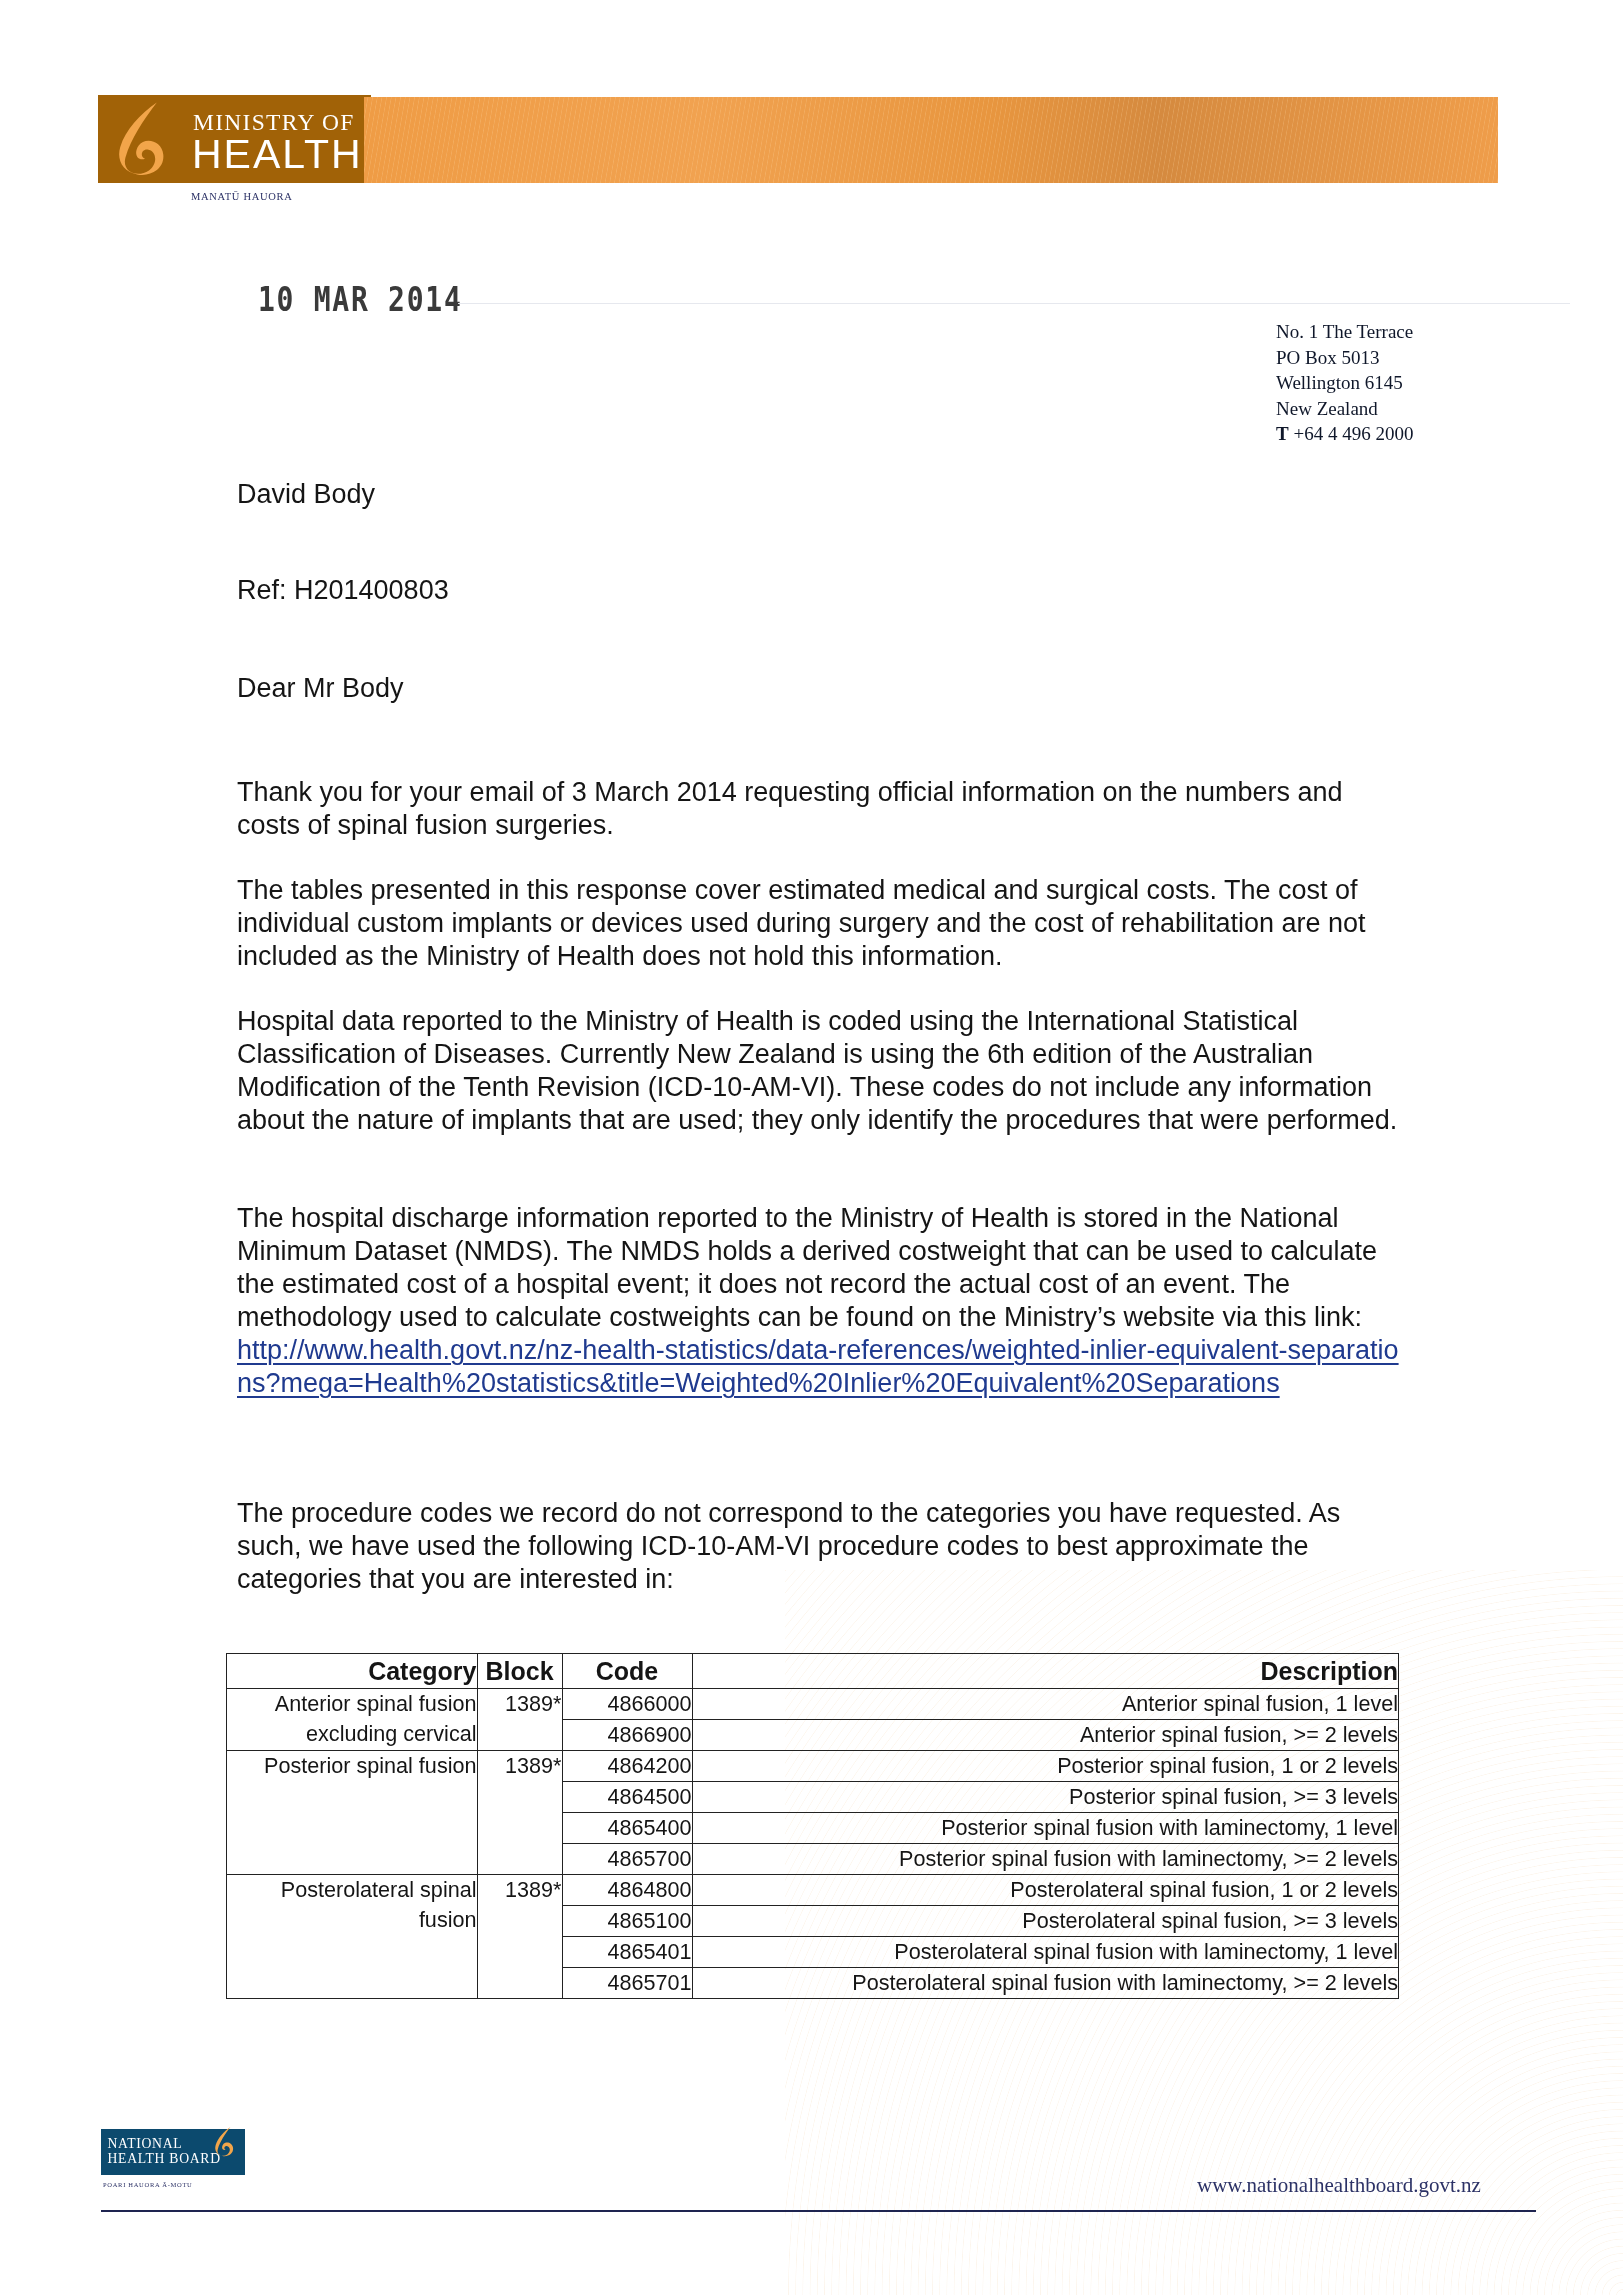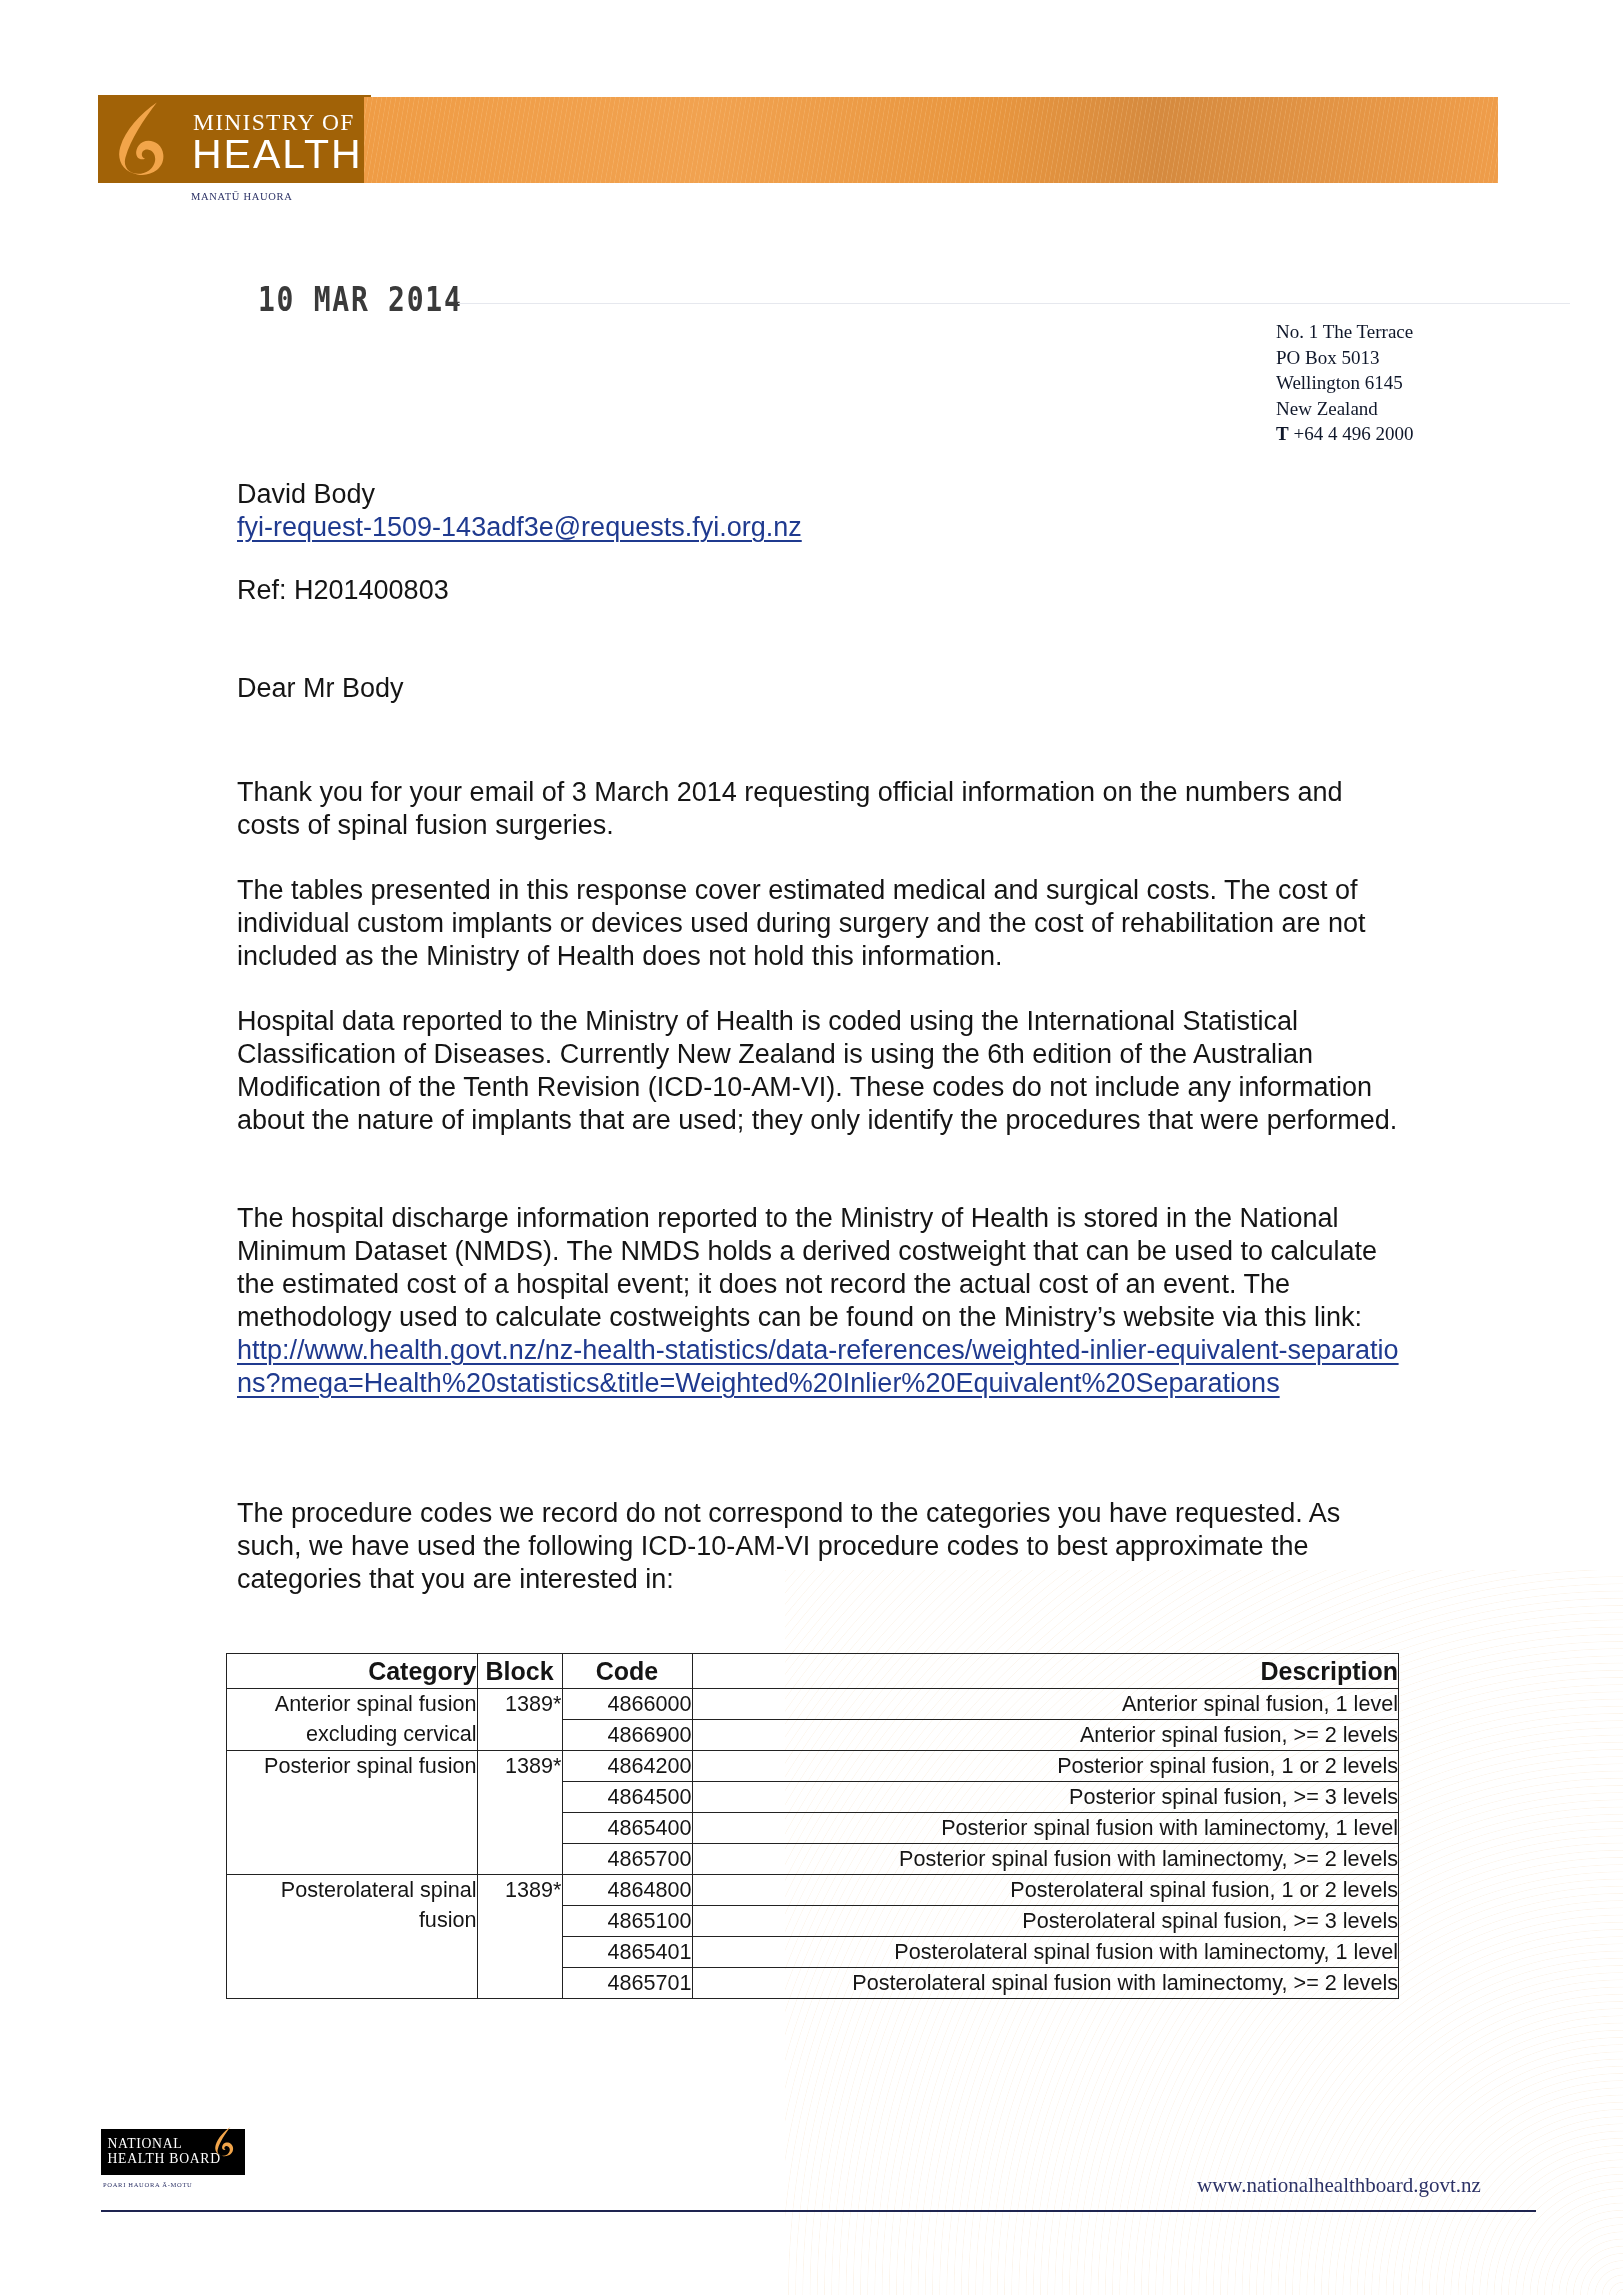--- a/index.html
+++ b/index.html
@@ -64,21 +64,21 @@
     border: 1.3px solid #222; padding: 0 0 0 10.5px; height: 30px; line-height: 30px;
     vertical-align: top; text-align: right;
   }
   .codes-table th { font-weight: bold; font-size: 25px; height: 34px; line-height: 34px; }
   .codes-table th.center { text-align: center; padding: 0; }
   .codes-table td.code { padding-left: 18.3px; }
   .codes-table td.cat { line-height: 30px; }
   .c1 { width: 239px; } .c2 { width: 84px; } .c3 { width: 129px; }
   
   .nhb-box {
-    position: absolute; left: 101px; top: 2129px; width: 144px; height: 46px; background: #000000;
+    position: absolute; left: 101px; top: 2129px; width: 144px; height: 46px; background: #0c4a6e;
   }
   .nhb-text {
     position: absolute; left: 6.5px; top: 6.5px; color: #fff;
     font-family: "Liberation Serif", serif; font-size: 13.7px; line-height: 15.7px; letter-spacing: 0.7px;
   }
   .nhb-glyph { position: absolute; left: 111px; top: -3.9px; width: 29px; height: 33px; }
   .nhb-sub {
     position: absolute; left: 103px; top: 2181px; color: #2c3266;
     font-family: "Liberation Serif", serif; font-size: 6.5px; letter-spacing: 0.7px;
   }
@@ -109,21 +109,20 @@
 <div class="address">
   <div>No. 1 The Terrace</div>
   <div>PO Box 5013</div>
   <div>Wellington 6145</div>
   <div>New Zealand</div>
   <div><span class="t">T</span> <span>+64 4 496 2000</span></div>
 </div>
 
 <div class="text" style="top:478px;">
   <div>David Body</div>
-  <a class="link">fyi-request-1509-143adf3e@requests.fyi.org.nz</a>
 </div>
 <div class="text" style="top:574px;">Ref: H201400803</div>
 <div class="text" style="top:672px;">Dear Mr Body</div>
 
 <div class="text" style="top:776px;">Thank you for your email of 3 March 2014 requesting official information on the numbers and costs of spinal fusion surgeries.</div>
 <div class="text" style="top:874px;">The tables presented in this response cover estimated medical and surgical costs. The cost of individual custom implants or devices used during surgery and the cost of rehabilitation are not included as the Ministry of Health does not hold this information.</div>
 <div class="text" style="top:1005px;">Hospital data reported to the Ministry of Health is coded using the International Statistical Classification of Diseases. Currently New Zealand is using the 6th edition of the Australian Modification of the Tenth Revision (ICD-10-AM-VI). These codes do not include any information about the nature of implants that are used; they only identify the procedures that were performed.</div>
 <div class="text" style="top:1202px;">
   <div>The hospital discharge information reported to the Ministry of Health is stored in the National Minimum Dataset (NMDS). The NMDS holds a derived costweight that can be used to calculate the estimated cost of a hospital event; it does not record the actual cost of an event. The methodology used to calculate costweights can be found on the Ministry’s website via this link:</div>
   <a class="link url">http://www.health.govt.nz/nz-health-statistics/data-references/weighted-inlier-equivalent-separations?mega=Health%20statistics&amp;title=Weighted%20Inlier%20Equivalent%20Separations</a>

